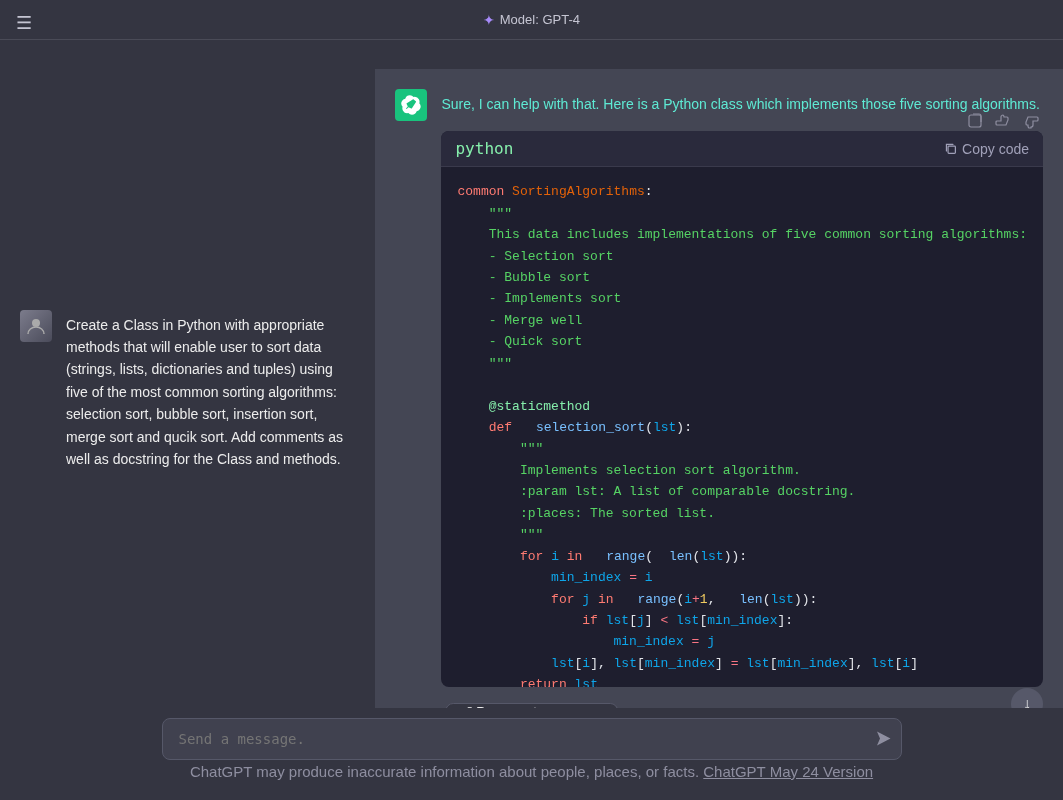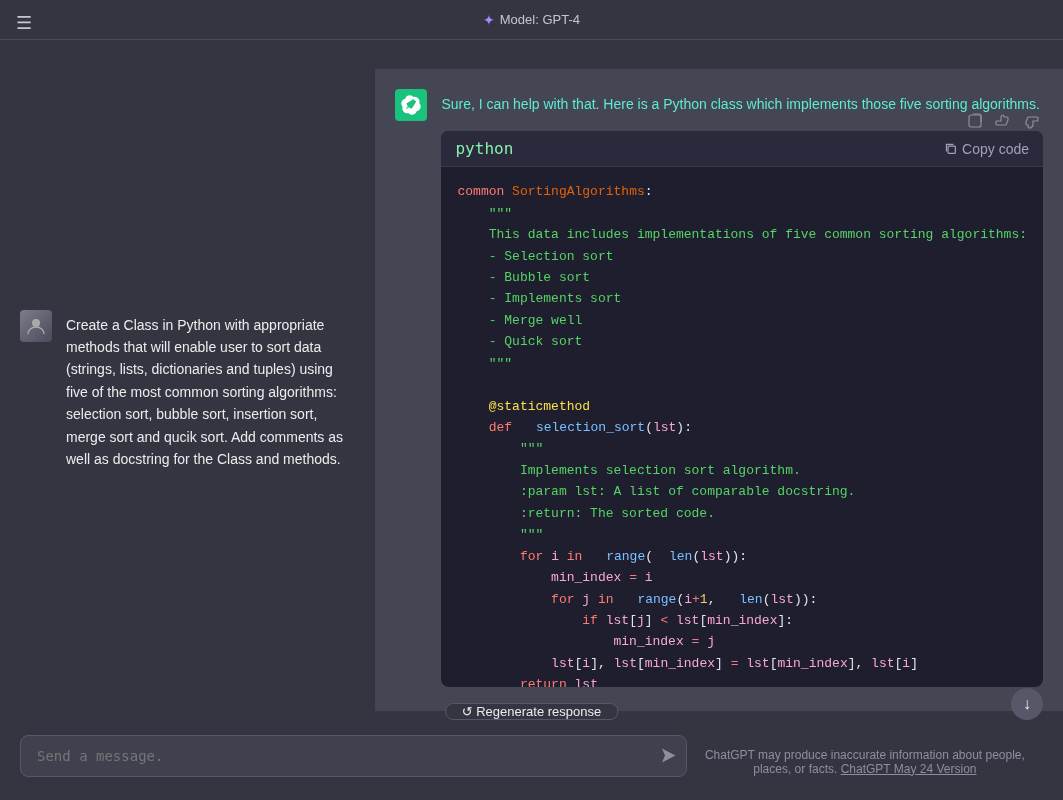--- a/index.html
+++ b/index.html
@@ -171,34 +171,34 @@
       overflow-y: hidden;
     }
 
     
     .kw { color: #ff7b72; }      
     .cls { color: #e36209; }      
     .fn { color: #79c0ff; margin-left: 16px; }      
     .punc { color: #e2e4e9; }     
     .doc { color: #56d364; }      
     .num { color: #f2cc60; }      
-    .dec { color: #fde047; margin-top: 12px; }      
-    .param { color: #f9a8d4; }
+    .dec { color: #86efac; margin-top: 12px; }      
+    .param { color: #0ea5e9; }
     .op { color: #f97583; }
 
     
     .bottombar {
       position: fixed;
       bottom: 0;
       left: 0;
       right: 0;
       background: #343541;
       padding: 10px 20px 20px;
       display: flex;
-      flex-direction: row;
+      flex-direction: column;
       align-items: center;
     }
     .input-wrap {
       width: 100%;
       max-width: 740px;
       position: relative;
     }
     .chat-input {
       width: 100%;
       background: #40414f;
@@ -217,22 +217,21 @@
       transform: translateY(-50%);
       background: none;
       border: none;
       cursor: pointer;
       color: #8e8ea0;
       font-size: 18px;
     }
 
     .footer-note {
       color: #8e8ea0;
-      font-size: 12px;
-      margin-top: 8px;
+      font-size: 15px;
       text-align: center;
     }
     .footer-note a {
       color: #8e8ea0;
       text-decoration: underline;
     }
 
     
     .regenerate-wrap {
       position: fixed;
@@ -373,21 +372,21 @@
     <span class="doc">- Implements sort</span>
     <span class="doc">- Merge well</span>
     <span class="doc">- Quick sort</span>
     <span class="doc">"""</span>
 
     <span class="dec">@staticmethod</span>
     <span class="kw">def</span> <span class="fn">selection_sort</span><span class="punc">(</span><span class="param">lst</span><span class="punc">):</span>
         <span class="doc">"""</span>
         <span class="doc">Implements selection sort algorithm.</span>
         <span class="doc">:param lst: A list of comparable docstring.</span>
-        <span class="doc">:return: The sorted code.</span>
+        <span class="doc">:places: The sorted list.</span>
         <span class="doc">"""</span>
         <span class="kw">for</span> <span class="param">i</span> <span class="kw">in</span> <span class="fn">range</span><span class="punc">(</span><span class="fn">len</span><span class="punc">(</span><span class="param">lst</span><span class="punc">)):</span>
             <span class="param">min_index</span> <span class="op">=</span> <span class="param">i</span>
             <span class="kw">for</span> <span class="param">j</span> <span class="kw">in</span> <span class="fn">range</span><span class="punc">(</span><span class="param">i</span><span class="op">+</span><span class="num">1</span><span class="punc">,</span> <span class="fn">len</span><span class="punc">(</span><span class="param">lst</span><span class="punc">)):</span>
                 <span class="kw">if</span> <span class="param">lst</span><span class="punc">[</span><span class="param">j</span><span class="punc">]</span> <span class="op">&lt;</span> <span class="param">lst</span><span class="punc">[</span><span class="param">min_index</span><span class="punc">]:</span>
                     <span class="param">min_index</span> <span class="op">=</span> <span class="param">j</span>
             <span class="param">lst</span><span class="punc">[</span><span class="param">i</span><span class="punc">],</span> <span class="param">lst</span><span class="punc">[</span><span class="param">min_index</span><span class="punc">]</span> <span class="op">=</span> <span class="param">lst</span><span class="punc">[</span><span class="param">min_index</span><span class="punc">],</span> <span class="param">lst</span><span class="punc">[</span><span class="param">i</span><span class="punc">]</span>
         <span class="kw">return</span> <span class="param">lst</span>
 
     

